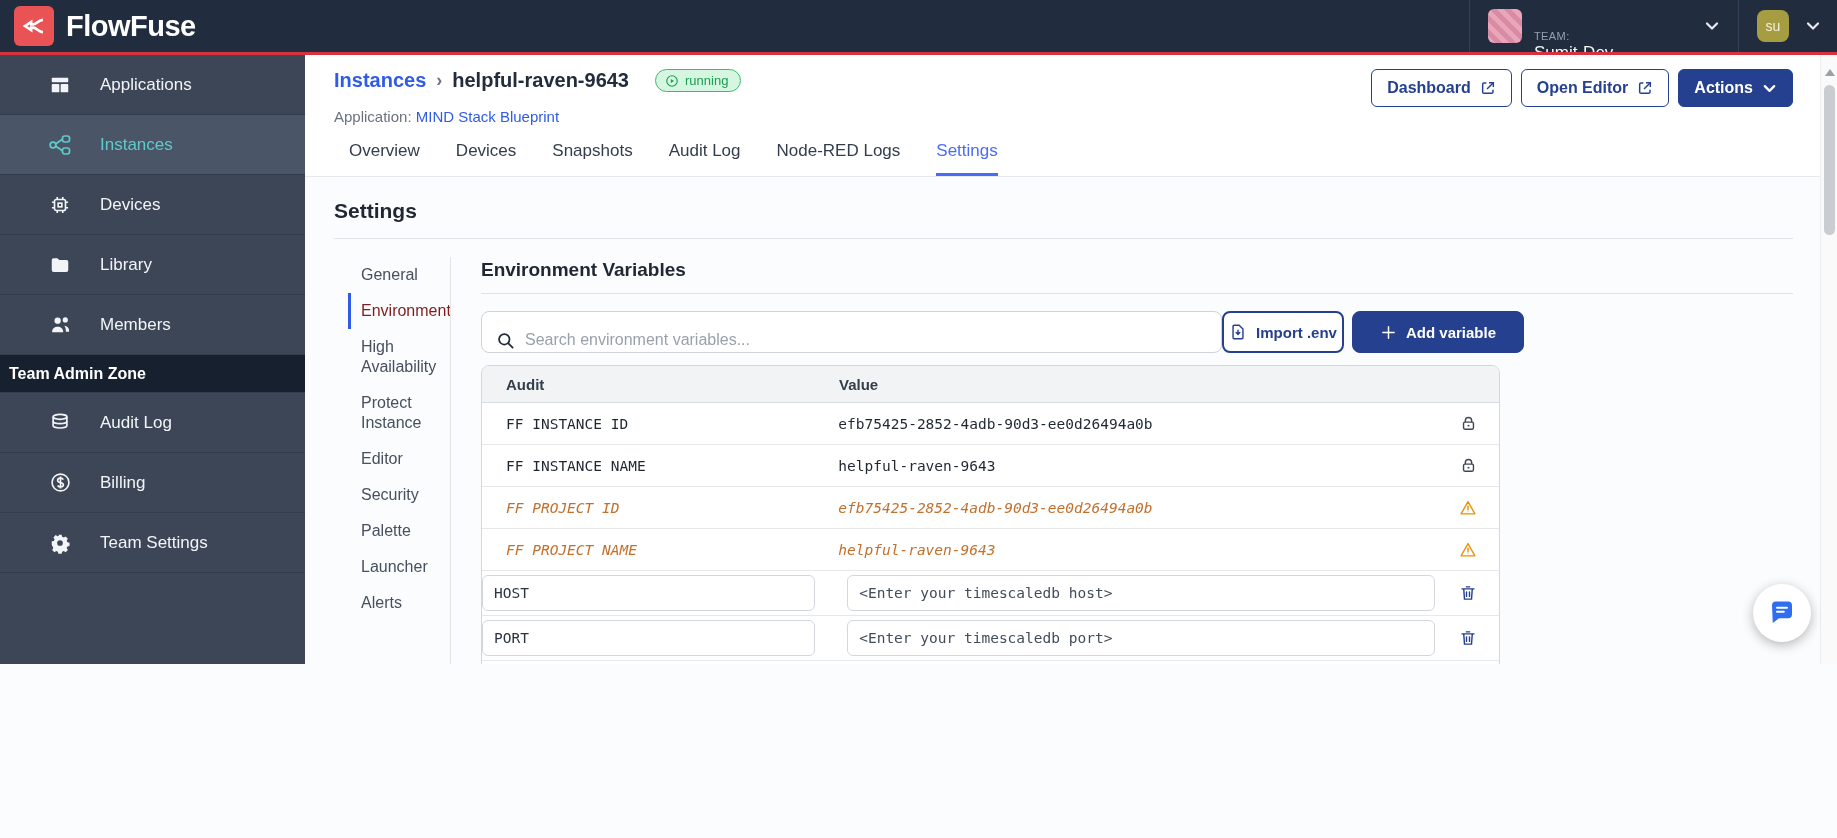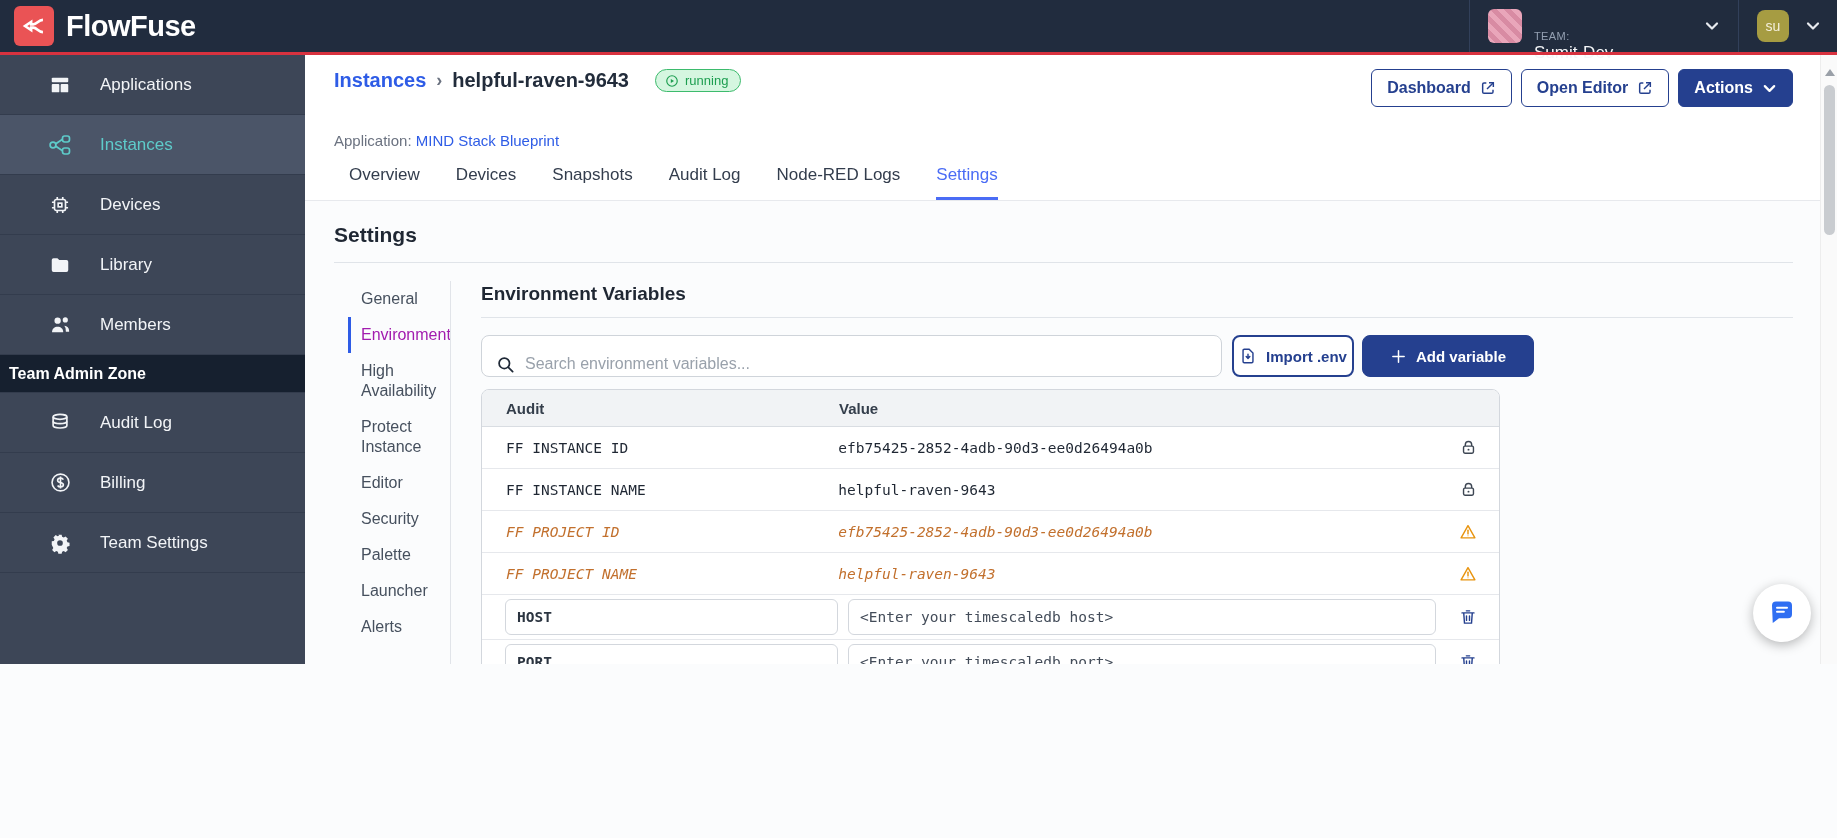--- a/index.html
+++ b/index.html
@@ -36,57 +36,57 @@
   .bc-row { display:flex; justify-content:space-between; align-items:flex-start; }
   .breadcrumb { display:flex; align-items:center; gap:10px; }
   .bc-root { color:#2e5ce6; font-size:20px; font-weight:700; cursor:pointer; }
   .bc-sep { color:#6b7280; font-size:18px; font-weight:700; }
   .bc-current { color:#222c3b; font-size:20px; font-weight:700; }
   .badge-running { margin-left:16px; display:flex; align-items:center; gap:6px; background:#d5f6e0; border:1px solid #3dbb6d; color:#1d9e50; border-radius:14px; padding:3px 12px 3px 9px; font-size:13px; }
   .hdr-buttons { display:flex; gap:9px; }
   .btn { height:38px; border-radius:6px; font-size:16px; font-weight:700; display:flex; align-items:center; gap:9px; padding:0 15px; cursor:pointer; }
   .btn-outline { background:#ffffff; border:1px solid #25408f; color:#25408f; }
   .btn-solid { background:#25408f; border:1px solid #25408f; color:#ffffff; }
-  .app-line { margin-top:25px; font-size:15px; color:#6b7280; }
+  .app-line { margin-top:1px; font-size:15px; color:#6b7280; }
   .app-line a { color:#2e5ce6; text-decoration:none; cursor:pointer; }
   .tabs { display:flex; gap:36px; margin-top:16px; padding-left:15px; }
   .tab { font-size:17px; color:#333d4d; padding-bottom:12px; cursor:pointer; border-bottom:3px solid transparent; }
   .tab.active { color:#4a6cf5; border-bottom-color:#4a6cf5; }
 
   .page-body { flex:1; background:#fbfcfd; padding:22px 27px 0 29px; overflow:hidden; }
   .page-title { font-size:21px; font-weight:700; color:#1f2733; margin-bottom:15px; }
   .hr { border:none; border-top:1px solid #e0e4e9; height:0; }
   .settings-cols { display:flex; margin-top:18px; align-items:stretch; }
   .subnav { width:92px; margin-left:14px; flex:0 0 92px; }
   .subnav-item { font-size:16px; color:#46505e; padding:8px 0 8px 10px; line-height:1.25; cursor:pointer; border-left:3px solid transparent; }
-  .subnav-item.active { color:#a21caf; border-left-color:#2e5ce6; }
+  .subnav-item.active { color:#7f1d1d; border-left-color:#2e5ce6; }
   .vdiv { width:1px; background:#e1e4e9; margin-left:10px; }
   .env-main { flex:1; padding-left:30px; }
   .env-title { font-size:19px; font-weight:700; color:#1f2733; margin:2px 0 12px 0; }
   .controls { display:flex; margin-top:17px; align-items:center; }
   .search-box { width:741px; height:42px; background:#ffffff; border:1px solid #cfd4da; border-radius:8px; display:flex; align-items:center; padding:16px 12px 0 14px; gap:10px; }
   .search-box input { border:none; outline:none; flex:1; font-size:16px; color:#1f2733; font-family:"Liberation Sans",sans-serif; background:transparent; }
   .search-box input::placeholder { color:#99a1ab; }
-  .btn-import { margin-left:10px; width:122px; height:42px; justify-content:center; padding:0; border-radius:8px; border-width:2px; font-size:15px; }
+  .btn-import { margin-left:0; width:122px; height:42px; justify-content:center; padding:0; border-radius:8px; border-width:2px; font-size:15px; }
   .btn-add { margin-left:8px; width:172px; height:42px; justify-content:center; padding:0; border-radius:8px; font-size:15px; }
 
   .env-table { margin-top:12px; width:1019px; background:#ffffff; border:1px solid #d3d7dd; border-radius:8px; overflow:hidden; }
   .thead { display:flex; align-items:center; height:37px; background:#f1f3f5; border-bottom:1px solid #d9dde2; font-size:15px; font-weight:700; color:#343e4b; }
   .col-name { width:357px; padding-left:24px; }
   .col-value { flex:1; }
   .trow { display:flex; align-items:center; border-bottom:1px solid #e6e8ec; font-family:"DejaVu Sans Mono",monospace; font-size:14.5px; color:#1f2733; }
   .trow:last-child { border-bottom:none; }
   .trow.textrow { height:42px; }
   .trow.inputrow { height:45px; }
   .trow .icon-cell { width:64px; display:flex; justify-content:flex-end; padding-right:22px; }
   .trow.warnrow { color:#c2702d; font-style:italic; }
   .cell-name { width:357px; padding-left:24px; white-space:nowrap; overflow:hidden; }
   .cell-value { width:598px; white-space:nowrap; overflow:hidden; }
   .in-name, .in-value { height:36px; border:1px solid #d3d7dd; border-radius:6px; font-family:"DejaVu Sans Mono",monospace; font-size:14.5px; padding:0 11px; color:#2b3440; background:#fff; outline:none; }
-  .in-name { width:333px; margin-left:23px;font-weight:bold; }
+  .in-name { width:333px; margin-left:0; }
   .in-value { width:589px; margin-left:10px; color:#434c59; }
   .name-cell-input { width:357px; display:flex; }
   .value-cell-input { width:598px; display:flex; }
   .save-wrap { margin-top:16px; padding-bottom:20px; }
   .btn-save { height:31px; font-size:14.5px; border-radius:6px; padding:0 13px; }
   .after-table-hr { margin-top:14px; }
 
   
   .vscroll { position:absolute; top:55px; right:0; bottom:0; width:17px; background:#fafafa; border-left:1px solid #ededed; z-index:25; }
   .vscroll .up-arrow { position:absolute; top:14px; left:4px; width:0; height:0; border-left:5px solid transparent; border-right:5px solid transparent; border-bottom:7px solid #9aa0a8; cursor:pointer; }

